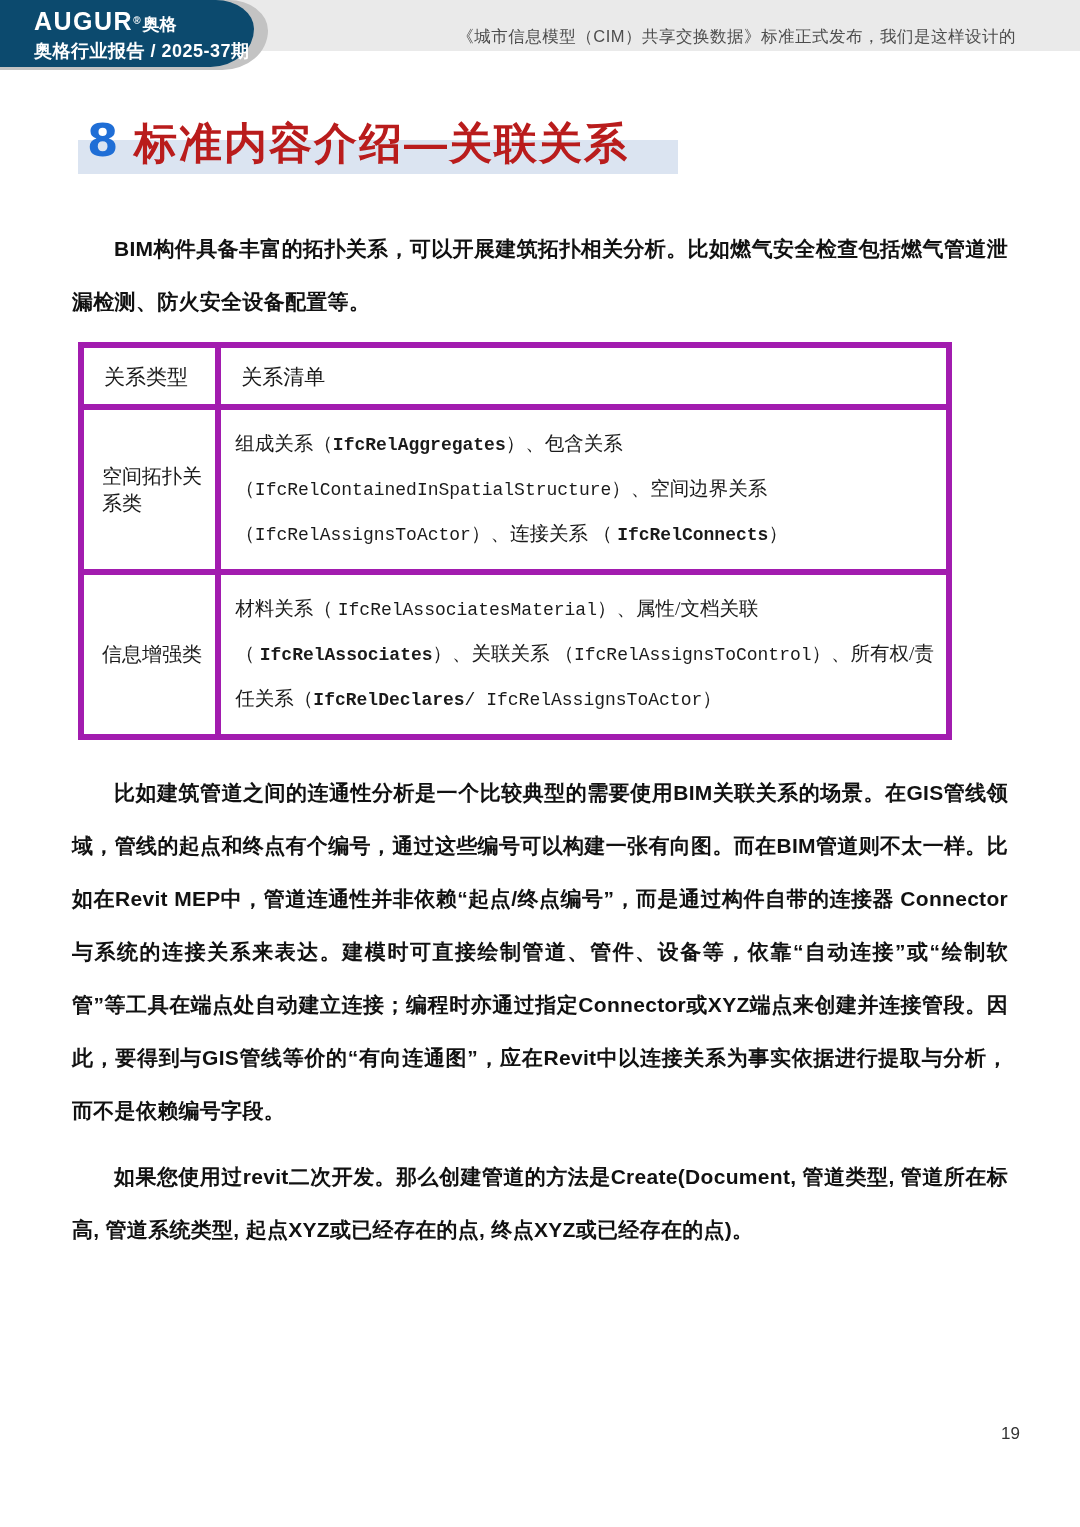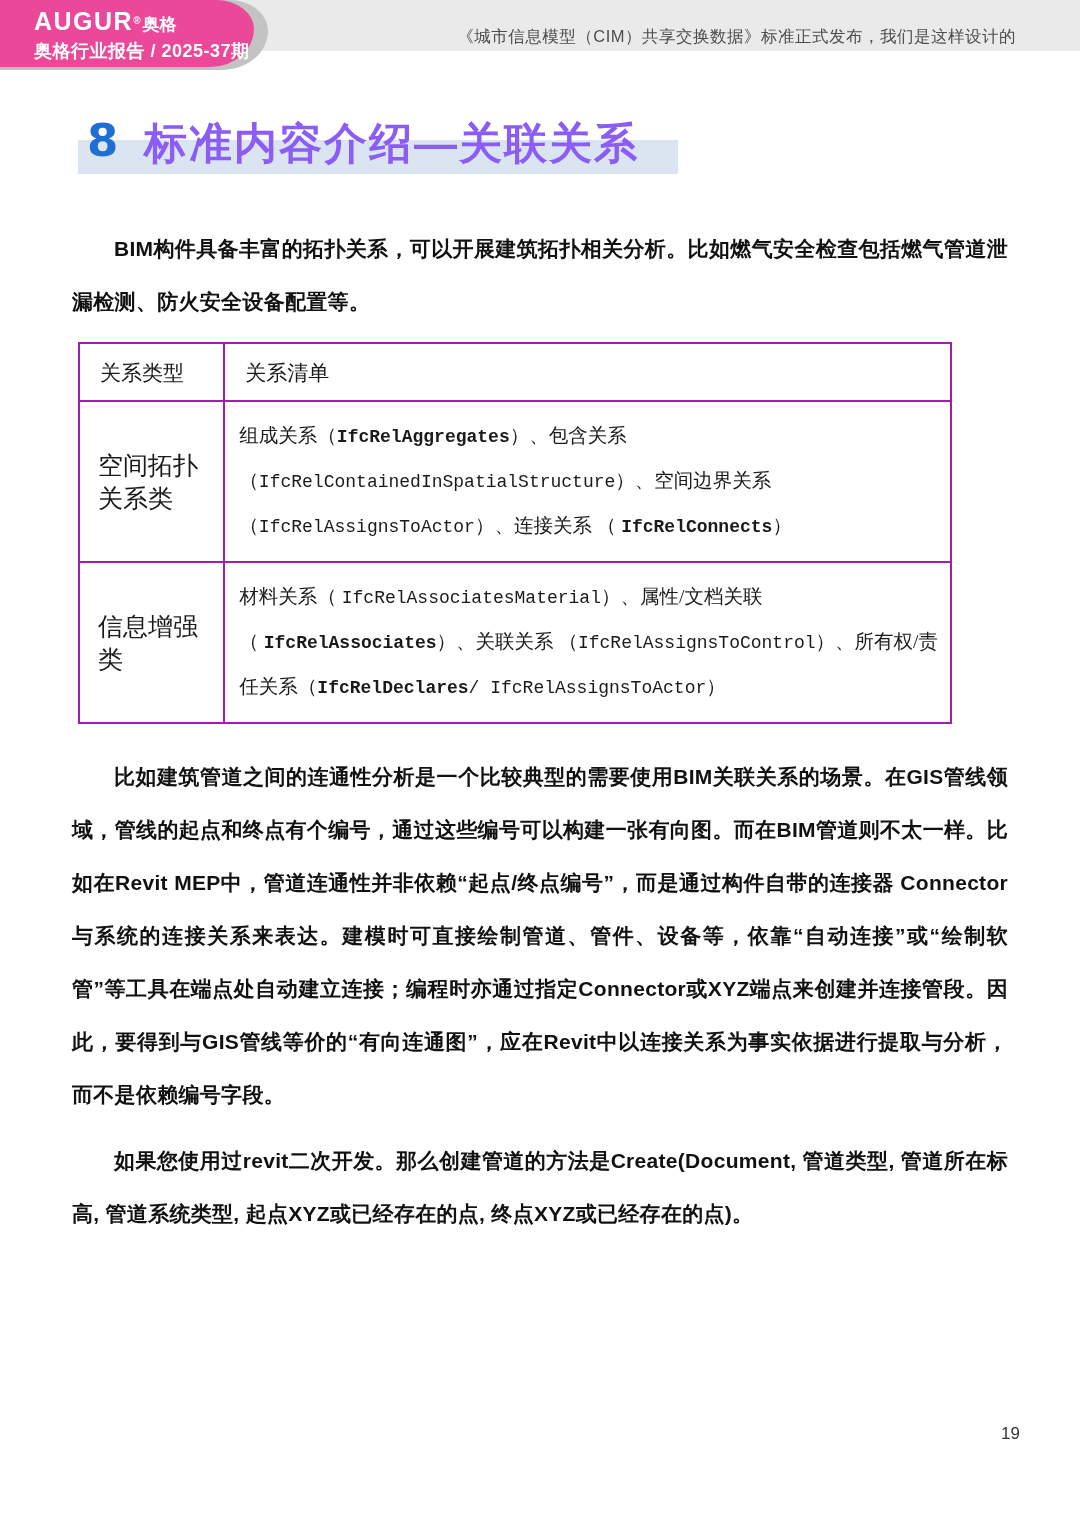--- a/index.html
+++ b/index.html
@@ -10,56 +10,56 @@
   
   .topbar{position:absolute;top:0;left:0;width:1080px;height:51px;background:#eaeaea;}
   .header-title{
     position:absolute;top:26px;right:64px;font-size:16.5px;color:#4d4d4d;letter-spacing:.5px;
   }
   .brand-shadow{
     position:absolute;top:0;left:0;width:268px;height:70px;background:#c3c3c3;
     border-radius:0 62px 72px 0 / 0 48px 62px 0;
   }
   .brand{
-    position:absolute;top:0;left:0;width:254px;height:67px;background:#ec4899;
+    position:absolute;top:0;left:0;width:254px;height:67px;background:#0c4a6e;
     border-radius:0 58px 66px 0 / 0 44px 58px 0;
     color:#ffffff;box-sizing:border-box;padding:9px 0 0 34px;
   }
   .brand-name{font-size:25px;font-weight:800;letter-spacing:1.5px;line-height:1;}
   .brand-reg{font-size:10px;vertical-align:super;font-weight:700;}
   .brand-cn{font-size:17px;font-weight:700;margin-left:2px;}
   .brand-sub{font-size:18px;font-weight:700;margin-top:3px;letter-spacing:.5px;}
   
   .heading{position:absolute;top:112px;left:78px;width:720px;height:76px;}
   .heading-band{position:absolute;left:0;top:28px;width:600px;height:34px;background:#dbe4f1;}
   .heading-num{
     position:absolute;left:9px;top:6px;font-size:45px;font-weight:700;color:#1f6ed6;
     font-family:"DejaVu Sans","Liberation Sans",sans-serif;line-height:1;
   }
   .heading-text{
-    position:absolute;left:66px;top:0;font-size:43px;font-weight:900;color:#8b5cf6;
+    position:absolute;left:56px;top:0;font-size:43px;font-weight:900;color:#b91c1c;
     letter-spacing:2px;white-space:nowrap;line-height:1.45;
   }
   
   .content{position:absolute;top:222px;left:72px;width:936px;}
   p.body{
     font-size:21px;line-height:53px;font-weight:600;color:#111111;
     text-align:justify;text-indent:2em;margin:0 0 13px 0;letter-spacing:.3px;
   }
   
   table.rel-table{
     border-collapse:collapse;width:874px;margin:14px 0 26px 6px;
     font-family:"Liberation Serif","DejaVu Serif",serif;color:#1a1a1a;
   }
-  table.rel-table th,table.rel-table td{border:2px solid #a21caf;}
+  table.rel-table th,table.rel-table td{border:6px solid #a21caf;}
   table.rel-table th{
     font-size:21px;font-weight:400;text-align:left;padding:15px 0 13px 20px;
   }
   th.col-type{width:215px;}
-  td.type-cell{font-size:25px;padding-left:18px;vertical-align:middle;}
+  td.type-cell{font-size:20px;padding-left:18px;vertical-align:middle;}
   td.list-cell{padding:12px 12px 12px 14px;}
   .cell-line{line-height:43px;font-size:19.5px;white-space:nowrap;}
   .seg-cn{font-family:"Liberation Serif","DejaVu Serif",serif;}
   .seg-mono{font-family:"Liberation Mono","DejaVu Sans Mono",monospace;font-size:18px;}
   .seg-bold{font-weight:700;margin-top:45px;}
   
   .page-number{position:absolute;top:1424px;right:60px;font-size:17px;color:#333333;}
 </style>
 </head>
 <body>

